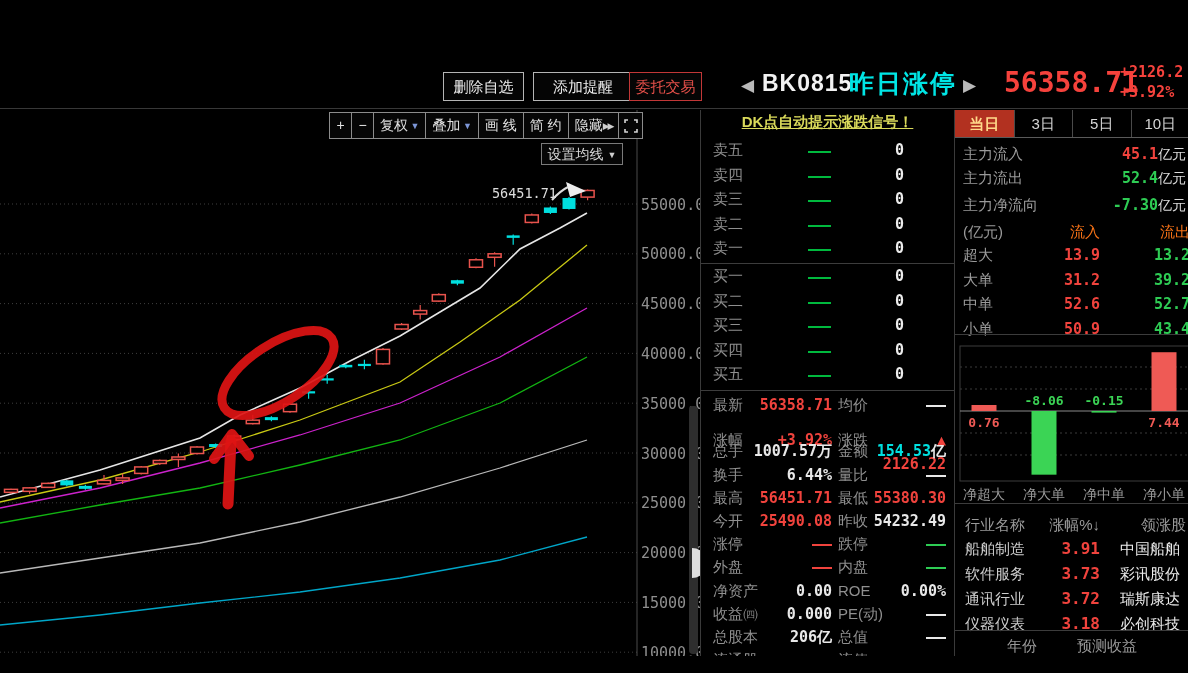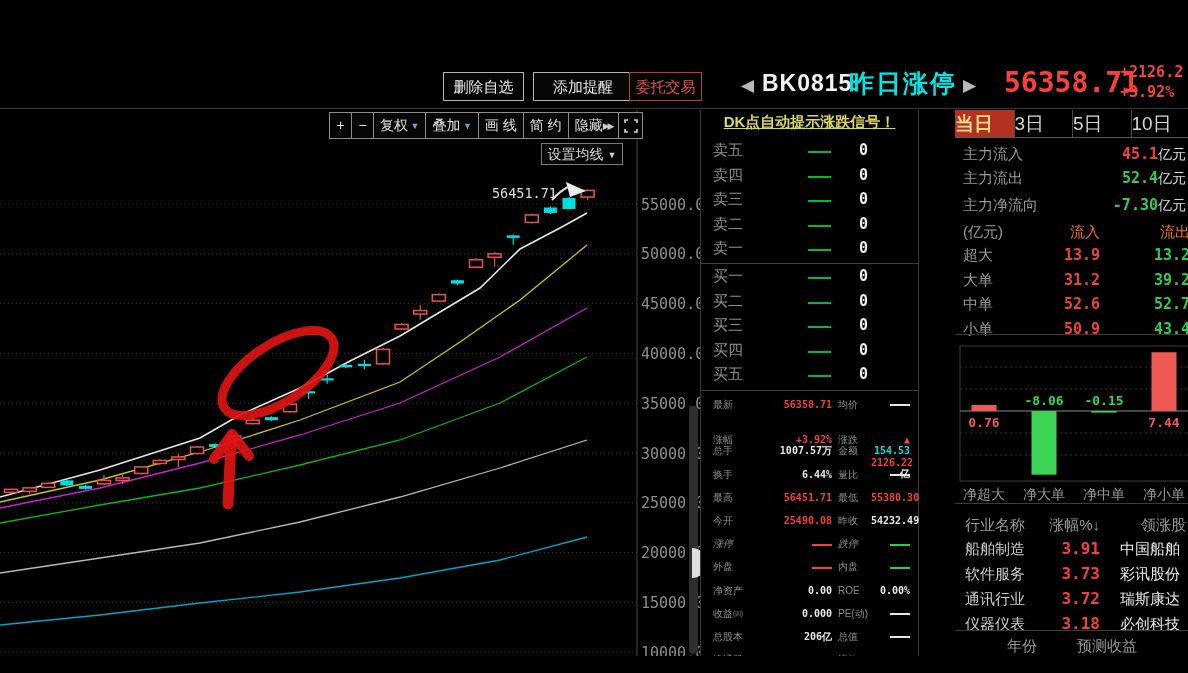--- a/index.html
+++ b/index.html
@@ -30,39 +30,39 @@
   #chart-toolbar { position:absolute; left:330px; top:112px; height:27px; display:flex; z-index:5; }
   .ct-btn { border:1px solid #8c8c8c; margin-left:-1px; background:#060606; color:#e2e2e2;
             font-size:14px; line-height:25px; text-align:center; padding:0 6px; white-space:nowrap; }
   .ct-btn .dn { color:#7d97d8; font-size:9px; vertical-align:1px; }
   .ct-btn .rr { color:#cfcfcf; font-size:9px; letter-spacing:-2px; vertical-align:1px; }
   #ma-btn { position:absolute; left:541px; top:143px; width:82px; height:22px; border:1px solid #7a7a7a;
             background:#060606; color:#d8d8d8; font-size:14px; line-height:20px; text-align:center; z-index:5; }
   #ma-btn .dn { color:#cfcfcf; font-size:9px; vertical-align:1px; }
 
   
-  #mid { position:absolute; left:700px; top:110px; width:219px; height:563px;
+  #mid { position:absolute; left:700px; top:110px; width:255px; height:563px;
          border-left:1px solid #3a3a3a; border-right:1px solid #3a3a3a; background:#000; }
   #dk-title { position:absolute; left:0; top:3px; width:100%; text-align:center; color:#d9d95a;
               font-size:15px; font-weight:bold; text-decoration:underline; }
   .hsep { position:absolute; left:0; width:100%; height:1px; background:#3c3c3c; }
   .ob-row { position:absolute; left:0; width:100%; height:24px; font-size:15px; }
   .ob-label { position:absolute; left:12px; top:2px; color:#8f8f8f; }
   .ob-dash { position:absolute; left:107px; top:12px; width:23px; height:2px; background:#00b93e; }
   .ob-val { position:absolute; right:50px; top:2px; color:#ececec; font-size:15px; }
-  .st-row { position:absolute; left:0; width:100%; height:23px; font-size:10px; line-height:23px; }
+  .st-row { position:absolute; left:0; width:100%; height:23px; font-size:15px; line-height:23px; }
   .st-l1 { position:absolute; left:12px; color:#8f8f8f; }
   .st-v1 { position:absolute; left:52px; width:79px; text-align:right; }
   .st-l2 { position:absolute; left:137px; color:#8f8f8f; }
   .st-v2 { position:absolute; left:170px; right:8px; text-align:right; }
   .dashbar { display:inline-block; width:20px; height:2px; background:currentColor; vertical-align:middle; }
 
   #right { position:absolute; left:955px; top:110px; width:233px; height:563px; background:#000; }
   #flow-tabs { position:absolute; left:0; top:0; width:234px; height:28px; display:flex; border-bottom:1px solid #5a5a5a; }
-  .tab { flex:1 0 auto; width:58px; font-size:19px; line-height:27px; color:#d6d6d6;
+  .tab { flex:1 0 auto; width:58px; text-align:center; font-size:15px; line-height:27px; color:#d6d6d6;
          border-left:1px solid #4a4a4a; }
   .tab:first-child { border-left:none; }
   .tab.active { background:#b23120; color:#ffd98a; font-weight:bold; }
   .fs-row { position:absolute; left:0; width:100%; height:24px; font-size:15px; line-height:24px; }
   .fs-label { position:absolute; left:8px; color:#9a9a9a; }
   .fs-val { position:absolute; right:2px; }
   .fs-val .sfx { color:#dcdcdc; font-family:"Liberation Sans",sans-serif; font-weight:normal; font-size:14px; }
   .ft-row { position:absolute; left:0; width:100%; height:24px; font-size:15px; line-height:24px; }
   .ft-label { position:absolute; left:8px; color:#9a9a9a; }
   .ft-in  { position:absolute; left:78px; width:67px; text-align:right; }
@@ -365,21 +365,21 @@
           <span class="st-v1 red"><span class="num">56451.71</span></span>
           <span class="st-l2">最低</span>
           <span class="st-v2 red"><span class="num">55380.30</span></span>
         </div>
         <div class="st-row" style="top: 399px;">
           <span class="st-l1">今开</span>
           <span class="st-v1 red"><span class="num">25490.08</span></span>
           <span class="st-l2">昨收</span>
           <span class="st-v2 white"><span class="num">54232.49</span></span>
         </div>
-        <div class="st-row" style="top: 422.2px; font-style: italic;">
+        <div class="st-row" style="top: 422.2px;">
           <span class="st-l1">涨停</span>
           <span class="st-v1 red"><span class="dashbar"></span></span>
           <span class="st-l2">跌停</span>
           <span class="st-v2 green"><span class="dashbar"></span></span>
         </div>
         <div class="st-row" style="top: 445.4px;">
           <span class="st-l1">外盘</span>
           <span class="st-v1 red"><span class="dashbar"></span></span>
           <span class="st-l2">内盘</span>
           <span class="st-v2 green"><span class="dashbar"></span></span>

